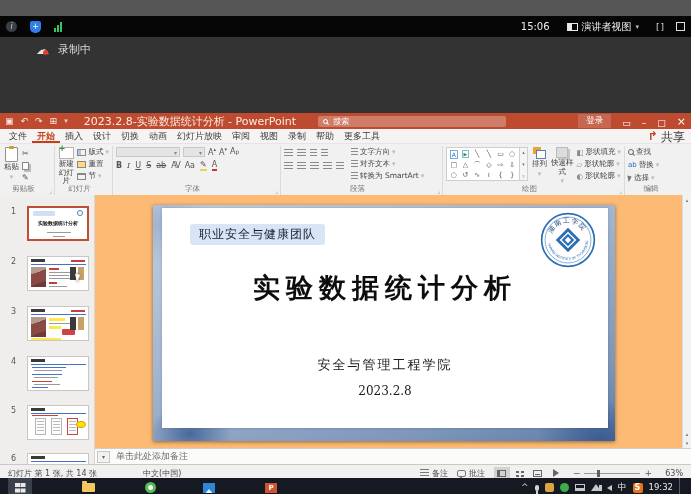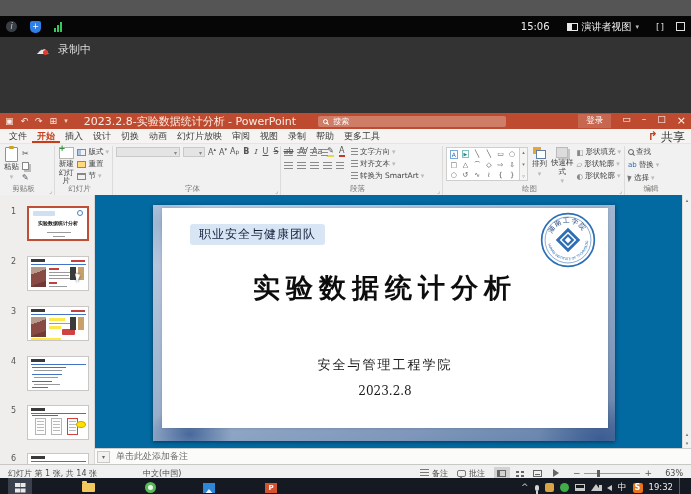--- a/index.html
+++ b/index.html
@@ -45,21 +45,21 @@
   .g-redo::before{content:"↷"}
   .g-grid::before{content:"⊞"}
   .qat .caret{color:#f0cfc2}
   .doc-title{margin-left:16px;font-size:11px;color:#fcebe3;white-space:nowrap}
   .searchbox{margin-left:22px;width:188px;height:11px;background:rgba(255,255,255,.28);
     border-radius:2px;display:flex;align-items:center;gap:5px;padding:0 5px}
   .ic-mag{width:5px;height:5px;border:1px solid currentColor;border-radius:50%;position:relative;color:#fff;flex:none}
   .ic-mag::after{content:"";position:absolute;width:3px;height:1px;background:currentColor;
     transform:rotate(45deg);right:-2px;bottom:-1px}
   .search-text{font-size:8px;color:rgba(255,255,255,.95)}
-  .tbar-right{margin-left:auto;display:flex;align-items:flex-start;gap:11px;font-size:9px}
+  .tbar-right{margin-left:auto;display:flex;align-items:flex-end;gap:11px;font-size:9px}
   .signin{background:rgba(255,255,255,.16);padding:1px 8px;font-size:8.5px}
   .g-ribbonopts::before{content:"▭"}
   .g-min::before{content:"–"}
   .g-max::before{content:"□"}
   .g-close::before{content:"×";font-size:11px}
 
   .tabs{height:15px;display:flex;align-items:stretch;background:#f5f4f2;border-bottom:1px solid #e6e5e3;
     padding:0 4px;font-size:9px;color:#3b3b3b}
   .tab{display:flex;align-items:center;padding:0 5px;white-space:nowrap}
   .tab.active{color:#c43e1c;font-weight:bold;box-shadow:inset 0 -2px 0 #c43e1c}
@@ -143,21 +143,21 @@
   .m-img2{position:absolute;right:4px;top:10px;width:6px;height:13px;background:#c9a06a}
   .m-hl{background:#ffe94a !important}
   .m-stamp{position:absolute;left:34px;top:22px;width:13px;height:6px;background:#d04343;border-radius:1px}
   .m-col{position:absolute;top:12px;width:11px;height:17px;border:1px solid #b5b5b5;background:#fdfdfd}
   .m-col i{display:block;height:1px;background:#bbb;margin:2px 1px 0}
   .m-balloon{position:absolute;right:2px;top:15px;width:10px;height:7px;background:#ffe100;border:1px solid #c9a800;border-radius:50%}
   .m-cursor{position:absolute;right:7px;top:16px;width:0;height:0;border-left:5px solid #fff;
     border-top:2px solid transparent;border-bottom:7px solid transparent;transform:rotate(-14deg);
     filter:drop-shadow(0 0 1px #333)}
 
-  .canvas{flex:1;position:relative;background:#0369a1}
+  .canvas{flex:1;position:relative;background:#fdba74}
   .slide{position:absolute;left:58px;top:10px;width:462px;height:236px;box-shadow:0 1px 4px rgba(0,0,0,.45);
     background:
       radial-gradient(60px 40px at 8% 97%, #48689b 0%, rgba(72,104,155,0) 70%),
       radial-gradient(90px 55px at 97% 99%, #3c5d92 0%, rgba(60,93,146,0) 70%),
       radial-gradient(70px 60px at 2% 8%, #9db3d0 0%, rgba(157,179,208,0) 70%),
       linear-gradient(160deg,#c2cfe2 0%,#9fb4cf 45%,#7e97ba 80%,#5f7da8 100%)}
   .card{position:absolute;left:9px;top:3px;right:7px;bottom:13px;background:#fff;box-shadow:0 0 3px rgba(0,0,0,.18)}
   .badge{position:absolute;left:28px;top:16px;background:#d8e5f5;border-radius:3px;padding:2px 9px;
     font-family:"DejaVu Serif","Liberation Serif",serif;font-size:12px;color:#14203a;letter-spacing:1px}
   .logo{position:absolute;top:4px;right:12px;width:56px;height:56px}
@@ -341,21 +341,21 @@
             </span>
           <span class="minibtn">
               <span class="ic-section"></span>
               <span>节</span>
               <span class="caret"></span>
             </span>
         </span>
         <span class="glabel">幻灯片</span>
       </div>
 
-      <div class="rgroup" style="width:168px;flex-direction:row;gap:4px">
+      <div class="rgroup" style="width:168px;flex-direction:column;gap:4px">
         <span class="fontrow">
           <span class="dd" style="width:64px">
               <span class="caret"></span>
             </span>
           <span class="dd" style="width:22px">
               <span class="caret"></span>
             </span>
           <span class="fmt f-grow"></span>
           <span class="fmt f-shrink"></span>
           <span class="fmt f-clear"></span>

